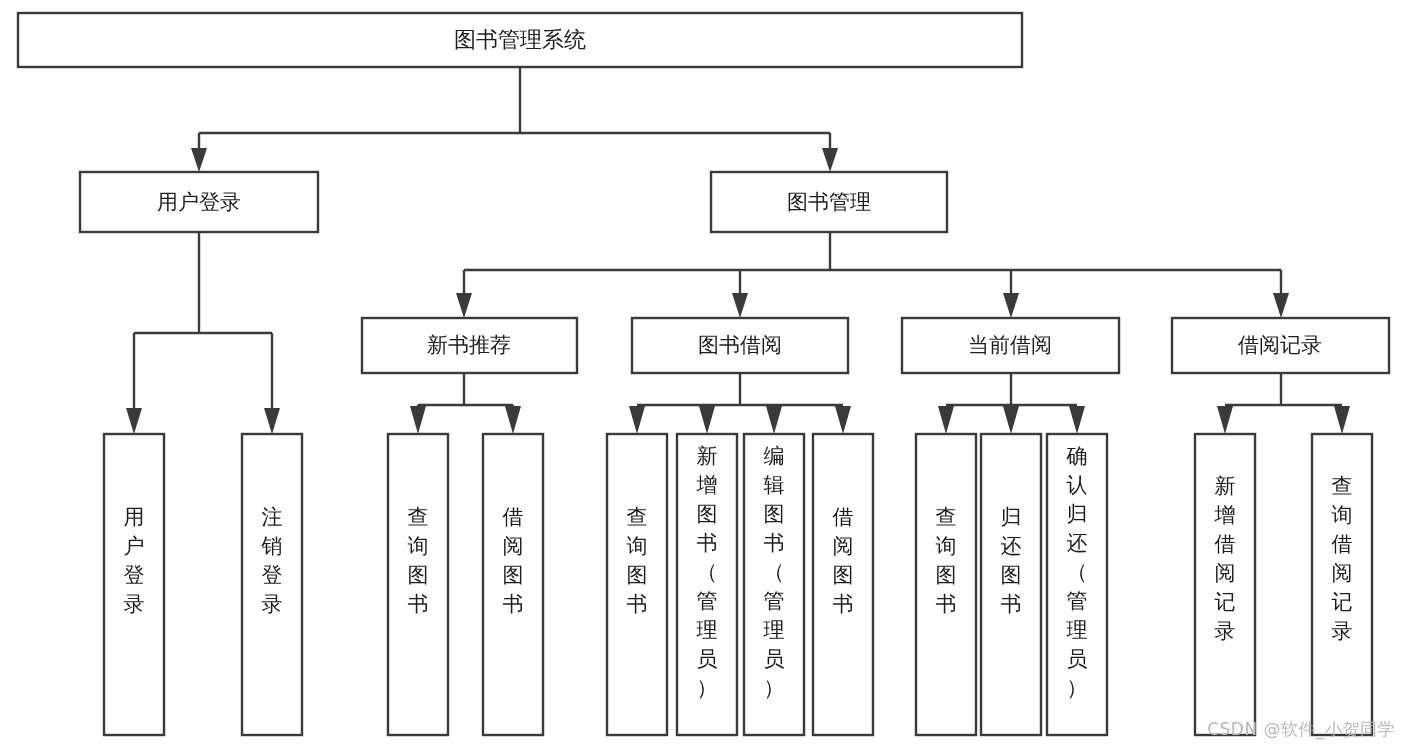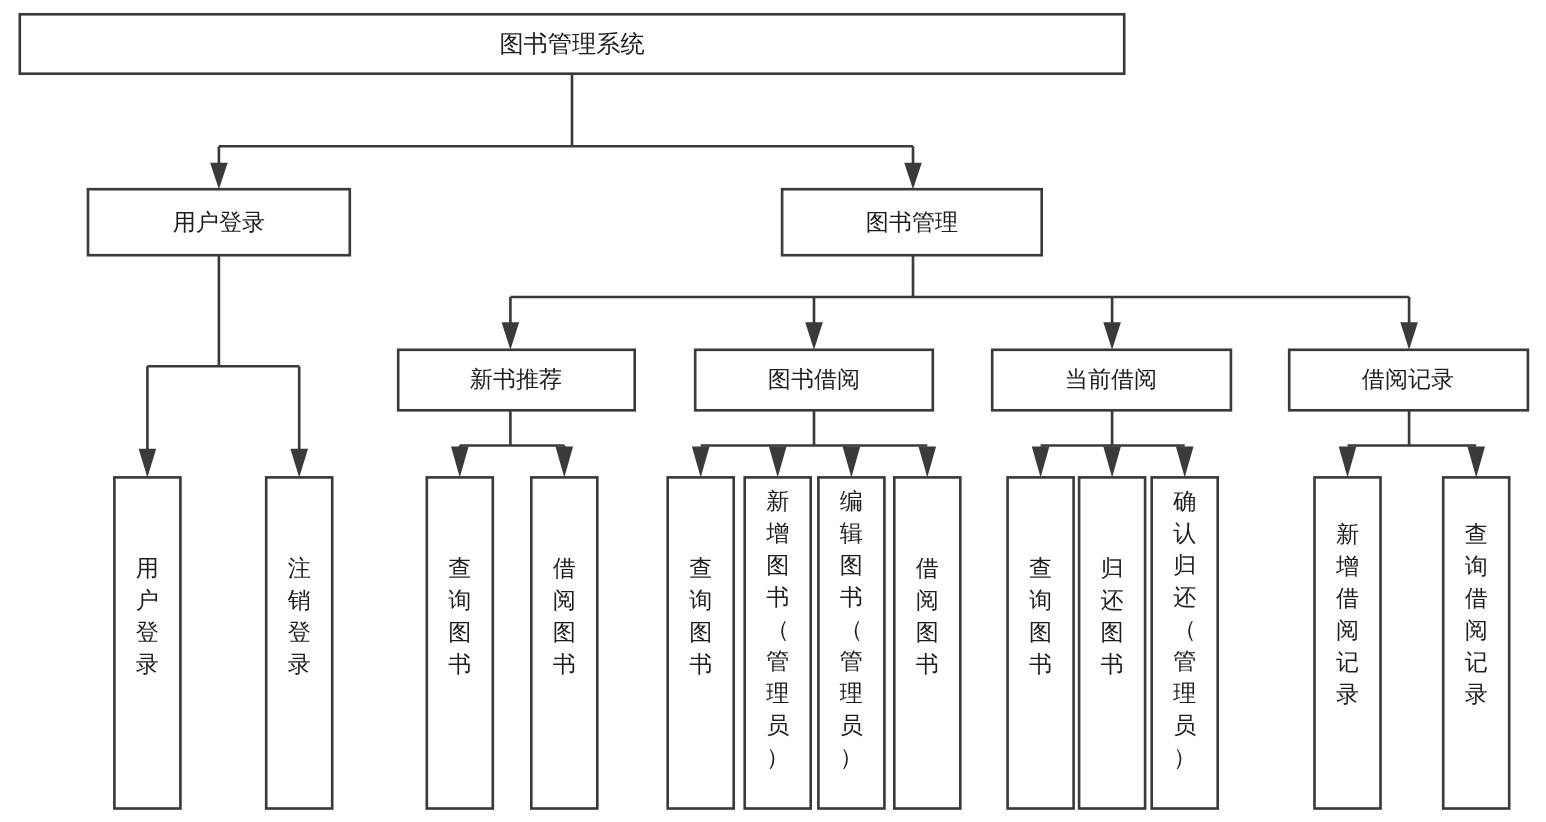--- a/index.html
+++ b/index.html
@@ -223,13 +223,14 @@
       <rect class="node-box" x="1195" y="434" width="60" height="301"></rect>
       <text class="vnode-label" x="1225" y="493"><tspan x="1225" y="493">新</tspan><tspan x="1225" y="522">增</tspan><tspan x="1225" y="551">借</tspan><tspan x="1225" y="580">阅</tspan><tspan x="1225" y="609">记</tspan><tspan x="1225" y="638">录</tspan></text>
     </g>
     <g>
       <rect class="node-box" x="1312" y="434" width="60" height="301"></rect>
       <text class="vnode-label" x="1342" y="493"><tspan x="1342" y="493">查</tspan><tspan x="1342" y="522">询</tspan><tspan x="1342" y="551">借</tspan><tspan x="1342" y="580">阅</tspan><tspan x="1342" y="609">记</tspan><tspan x="1342" y="638">录</tspan></text>
     </g>
 
   </svg>
 
+  <div class="watermark">CSDN @软件_小贺同学</div>
 </div>
 
 </body></html>

